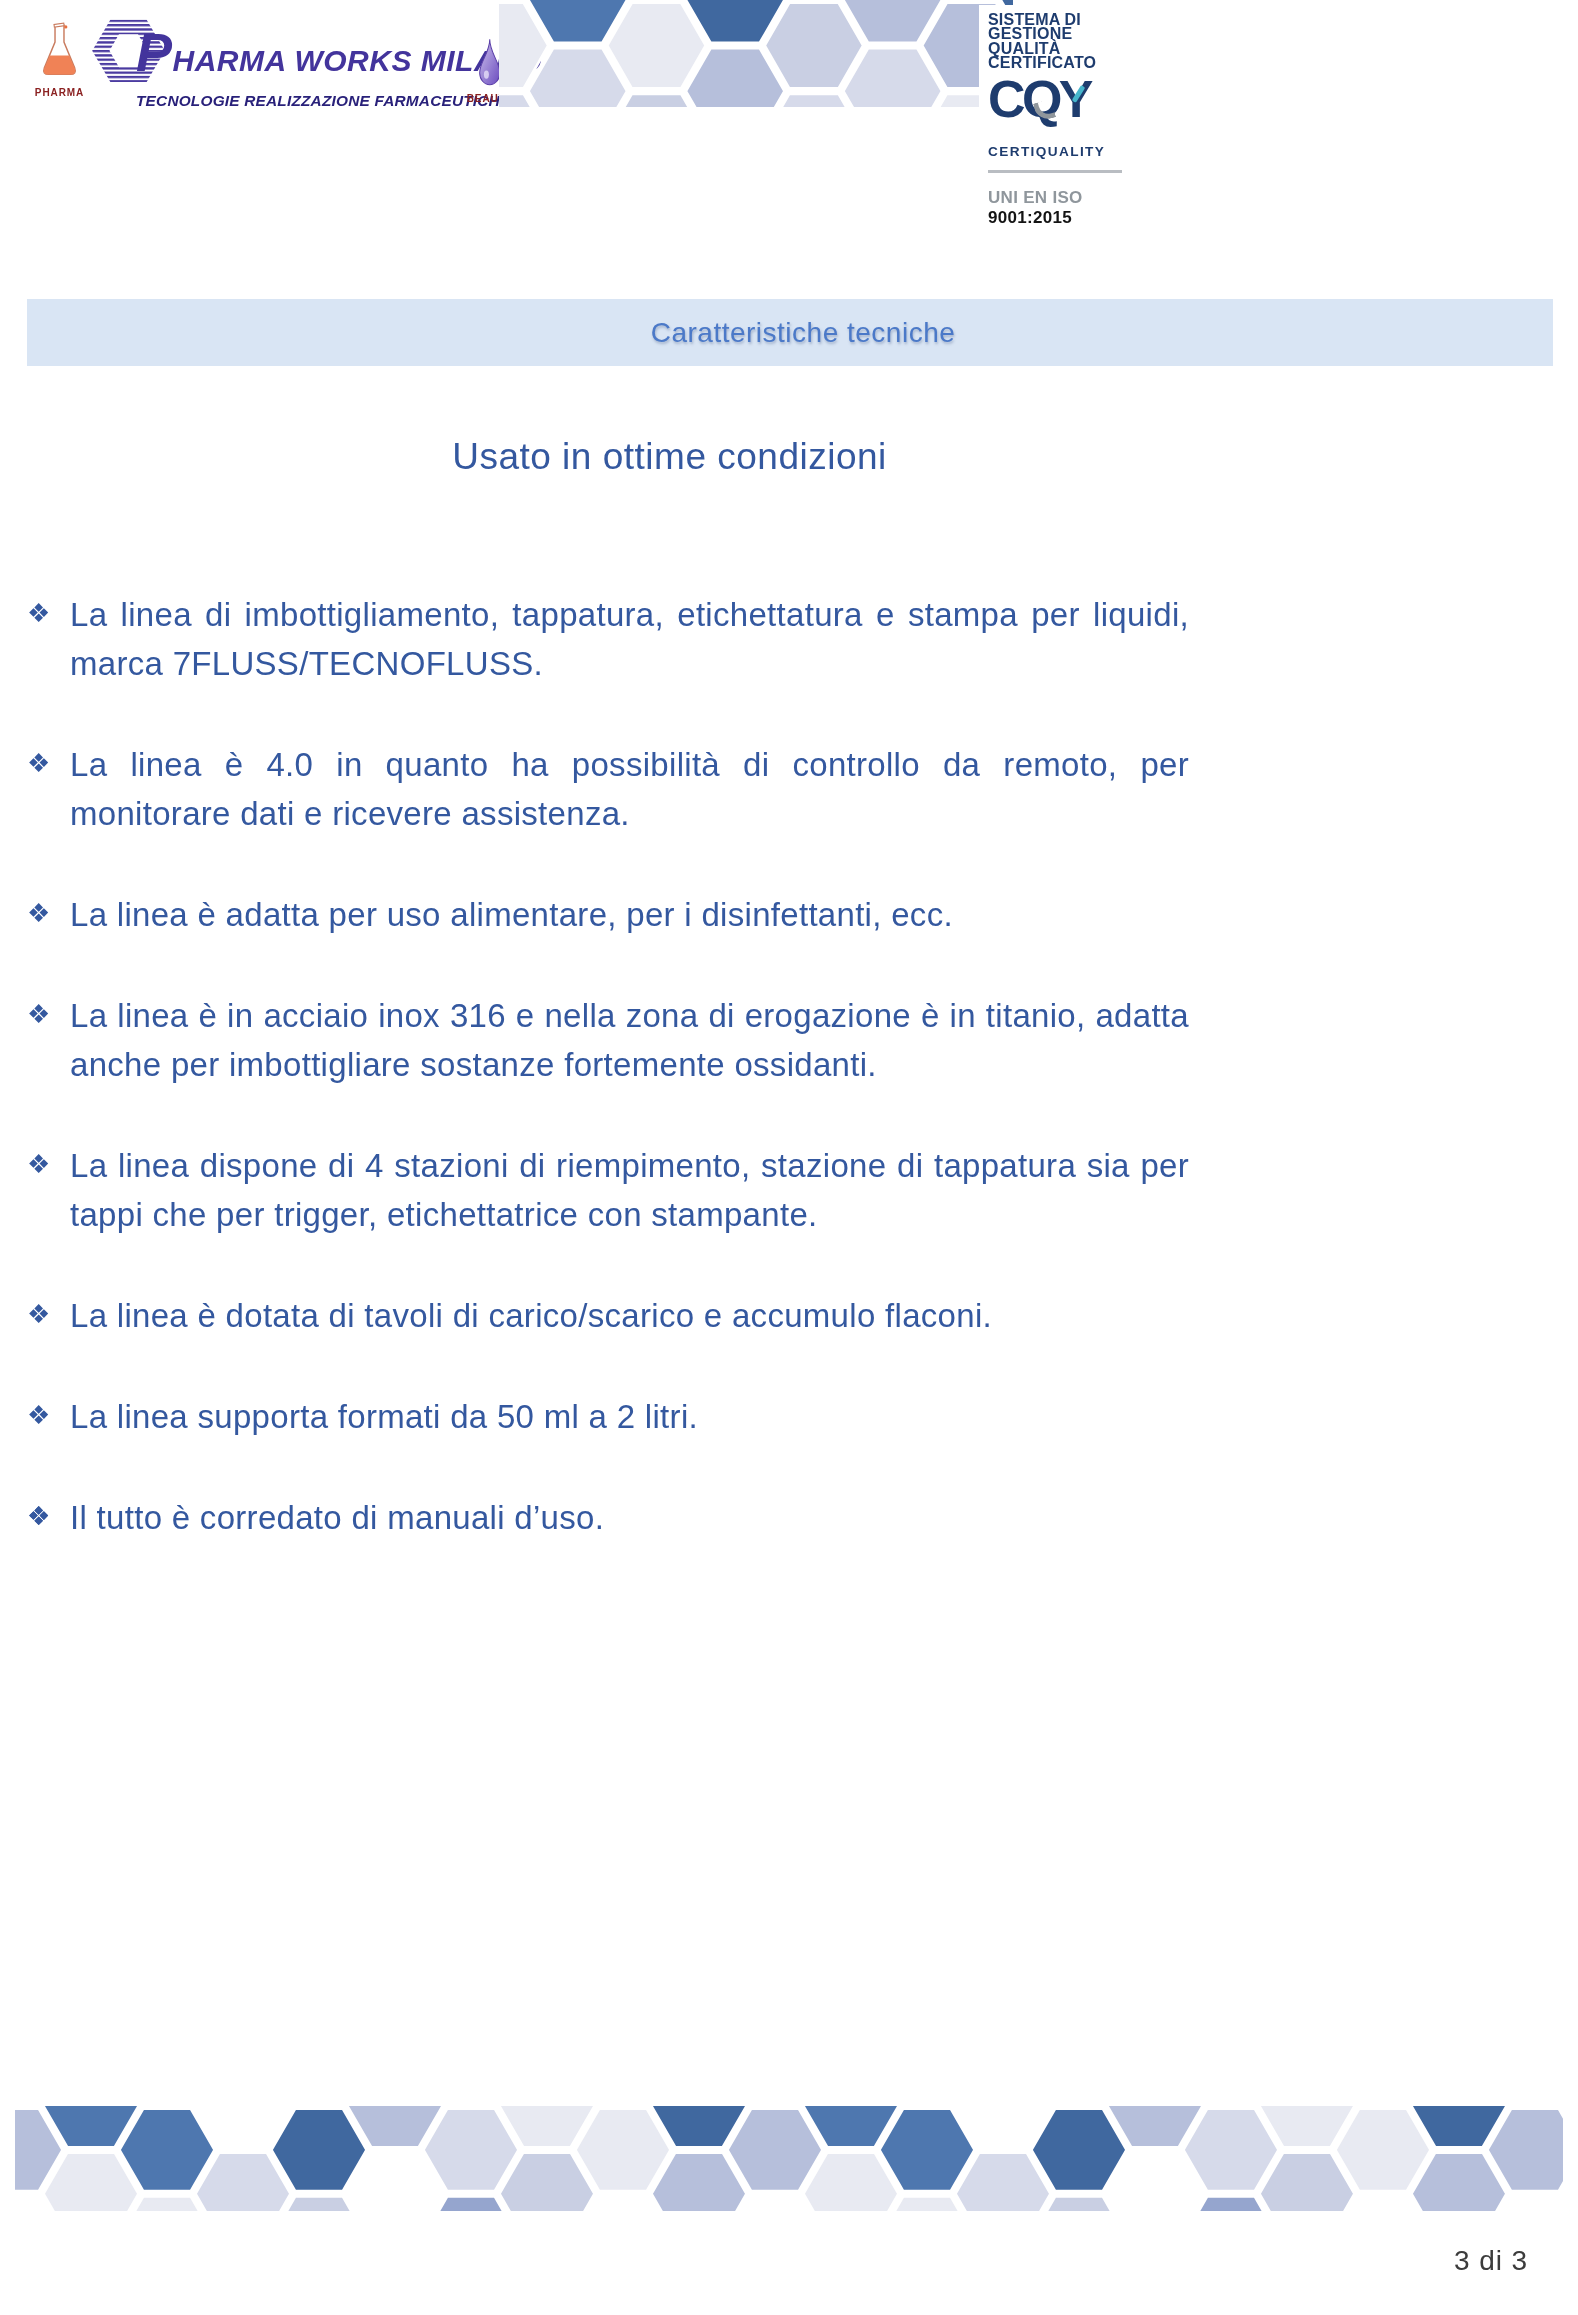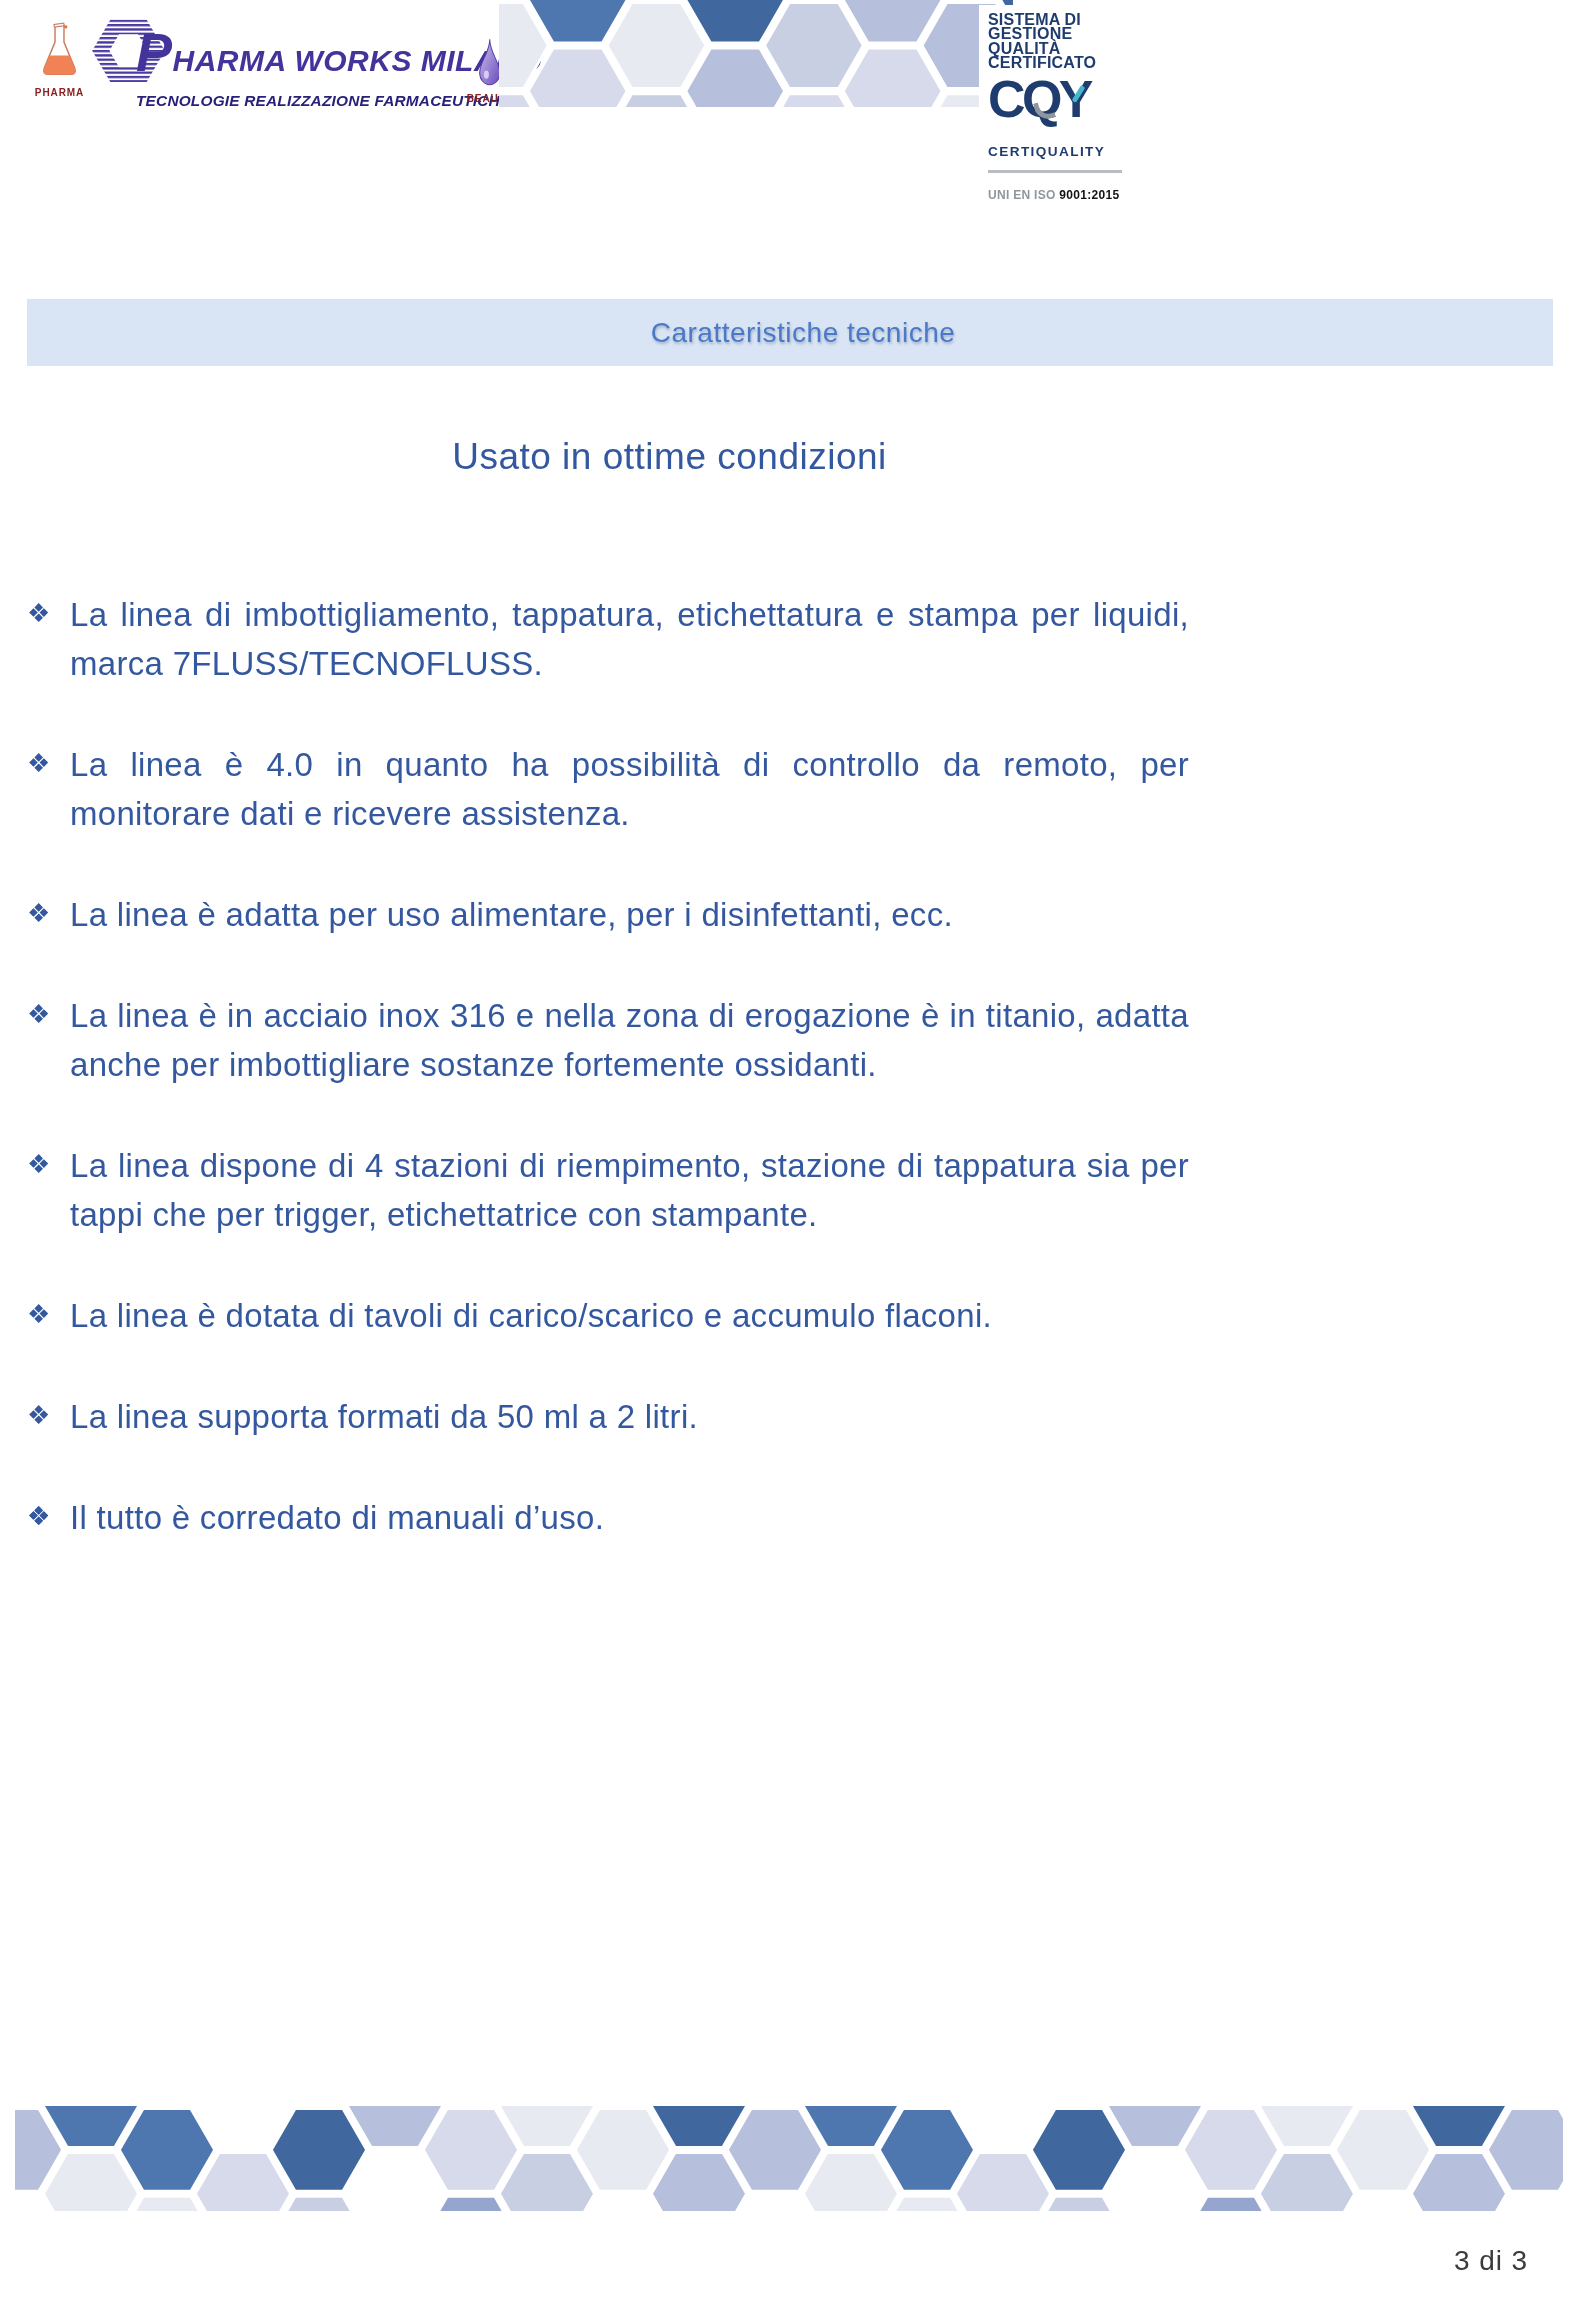--- a/index.html
+++ b/index.html
@@ -31,21 +31,21 @@
   .cert-line{font-size:16px; font-weight:bold; color:var(--cert-navy); line-height:14.5px; letter-spacing:0.2px;}
   .cert-acronym-wrap{position:relative; height:56px; margin-top:1.8px;}
   .cert-acronym{font-size:52px; font-weight:bold; color:var(--cert-navy); letter-spacing:-3.6px; line-height:54px;}
   .q-hook{position:absolute; left:47px; top:29px; width:13.6px; height:13.6px;
           border:5.4px solid var(--cert-gray); border-top:none; border-right:none;
           border-radius:0 0 0 14.5px; transform:rotate(-15deg);}
   .y-slash{position:absolute; left:88px; top:12.7px; width:5.4px; height:18px;
            background:var(--cert-teal); transform:rotate(32deg); border-radius:1.8px;}
   .cert-brand{font-size:13.6px; font-weight:bold; letter-spacing:1.4px; color:var(--cert-navy); margin-top:16px;}
   .cert-divider{height:2.7px; background:#b9bdc2; width:94%; margin:11px 0 14.5px;}
-  .cert-standard{font-size:12px; color:var(--cert-gray); font-weight:bold; letter-spacing:0.3px;}
+  .cert-standard{font-size:17px; color:var(--cert-gray); font-weight:bold; letter-spacing:0.3px;}
   .cert-standard .code{color:#141414;}
 
   
   .title-bar{
     left:27px; top:299px; width:1526px; height:67px; background:var(--title-bar-bg);
     display:flex; align-items:center; justify-content:center;
   }
   .title-bar-text{
     font-size:28px; color:var(--title-bar-text); letter-spacing:0.5px;
     text-shadow:0.9px 1.8px 2.7px rgba(90,110,150,0.45);

